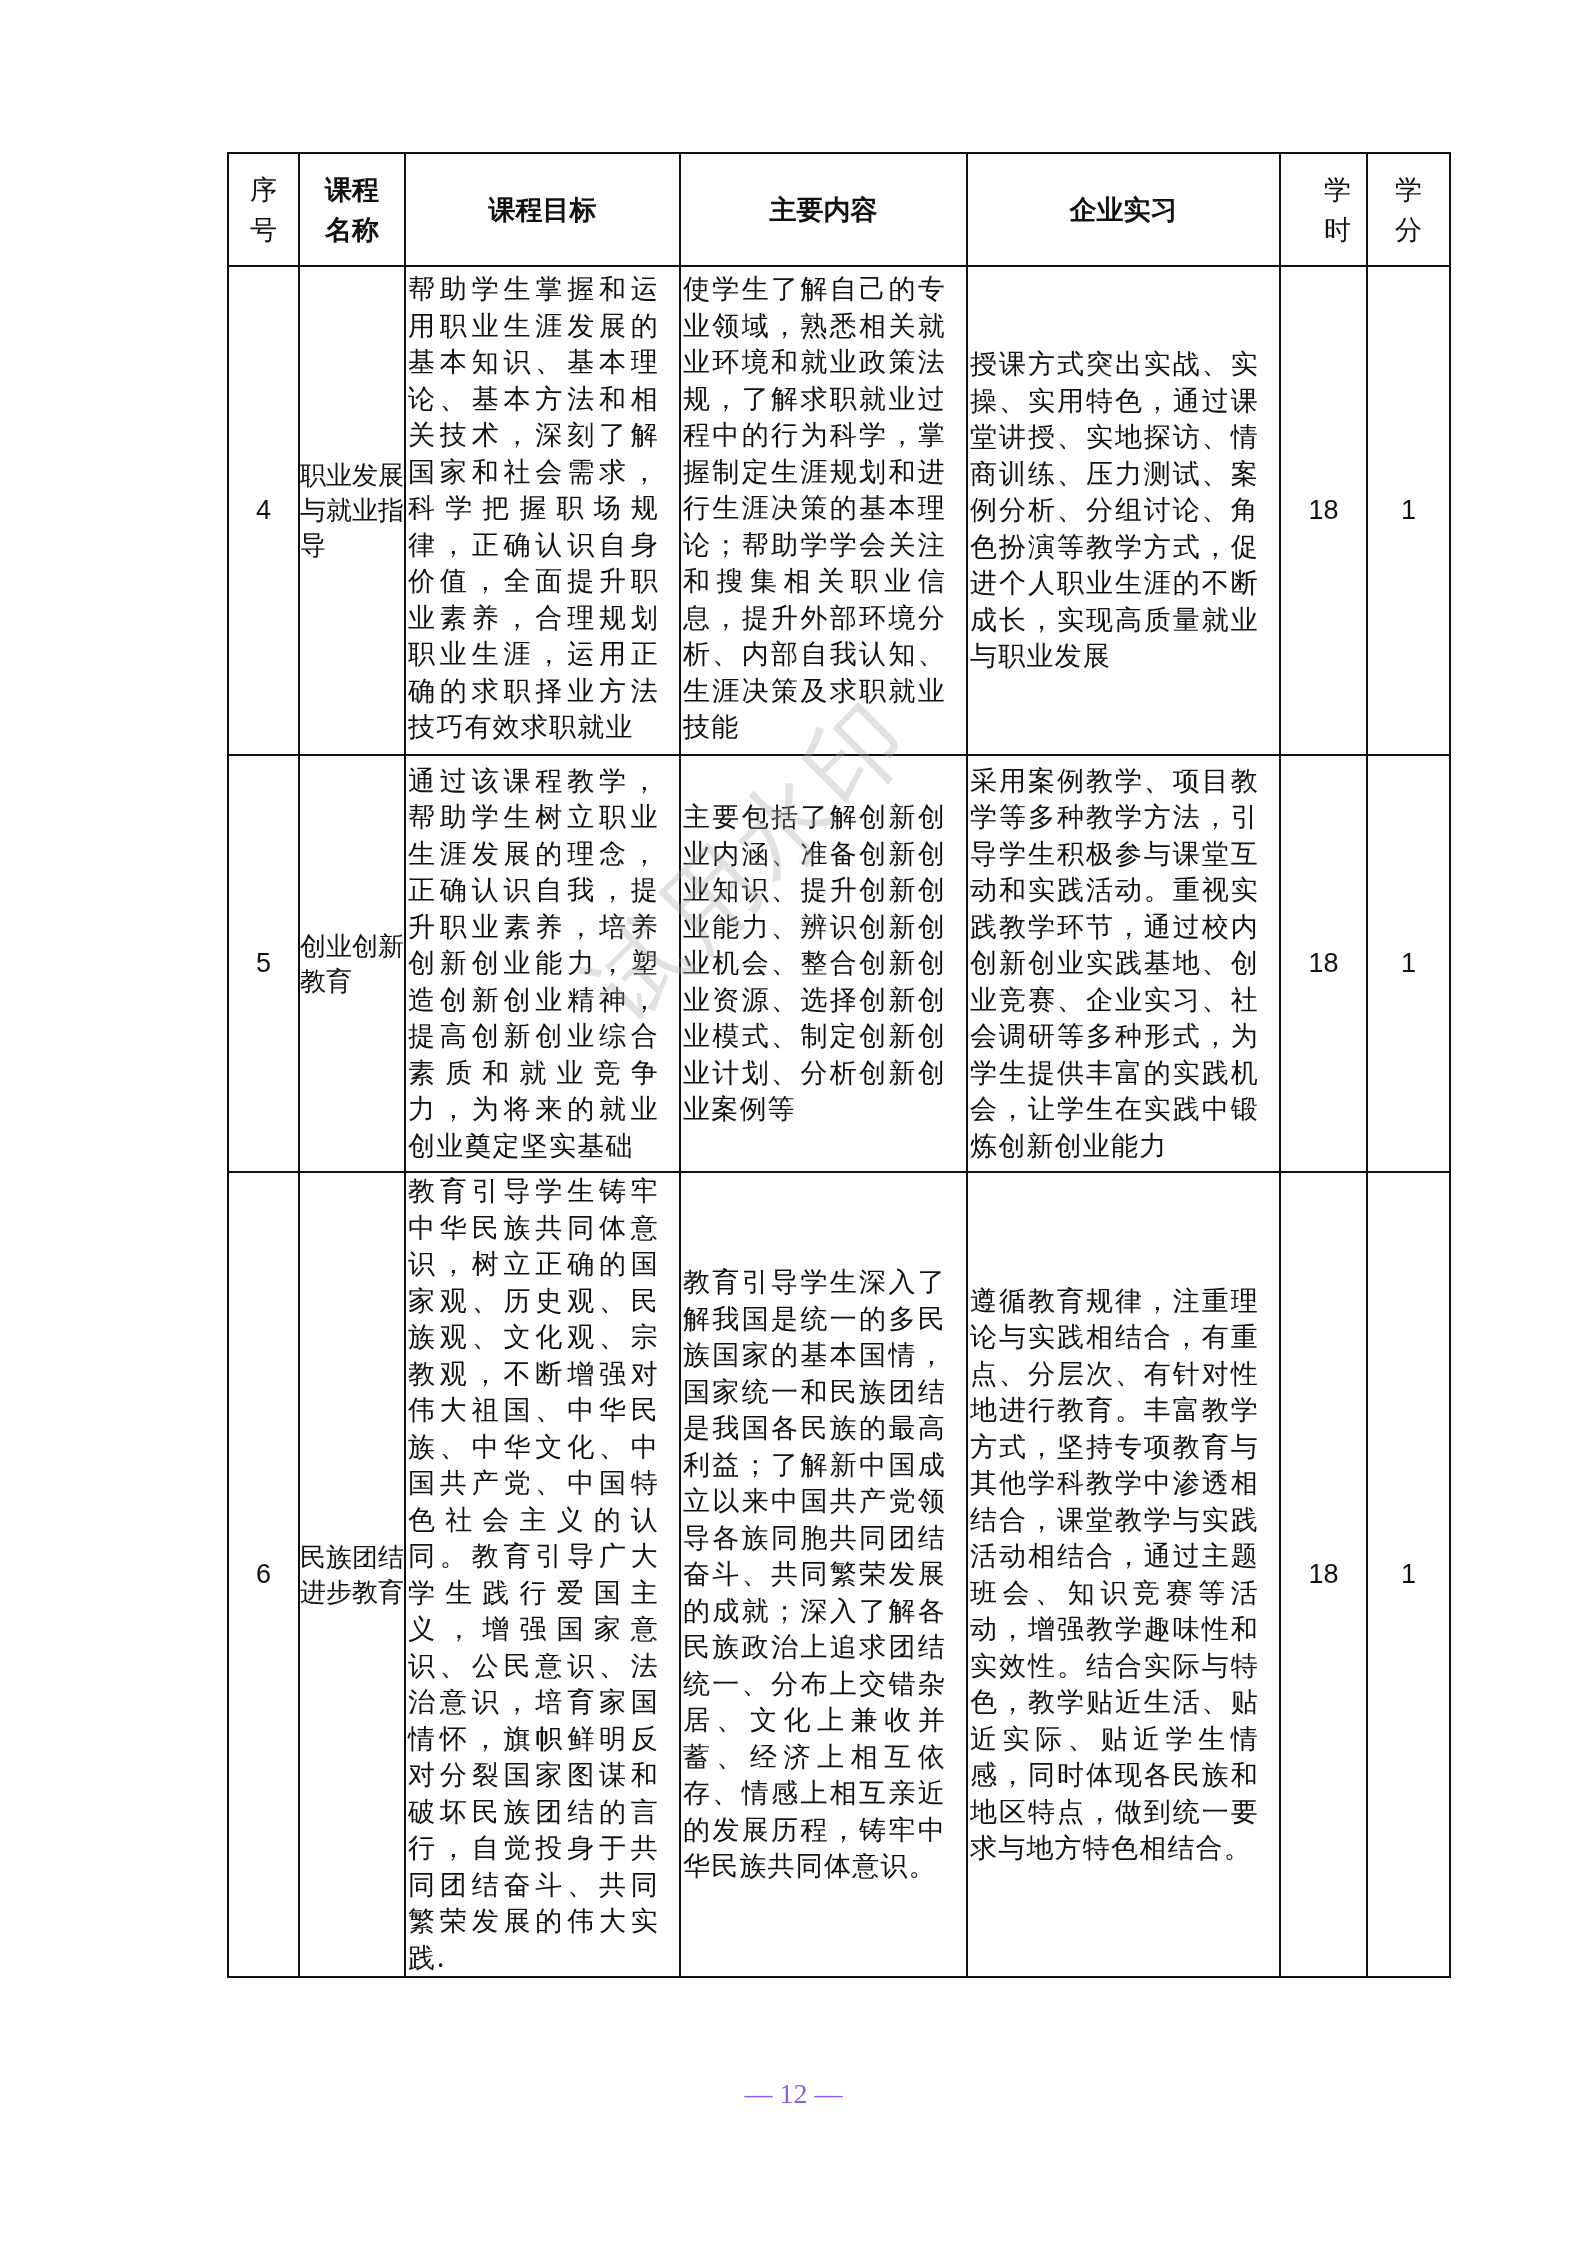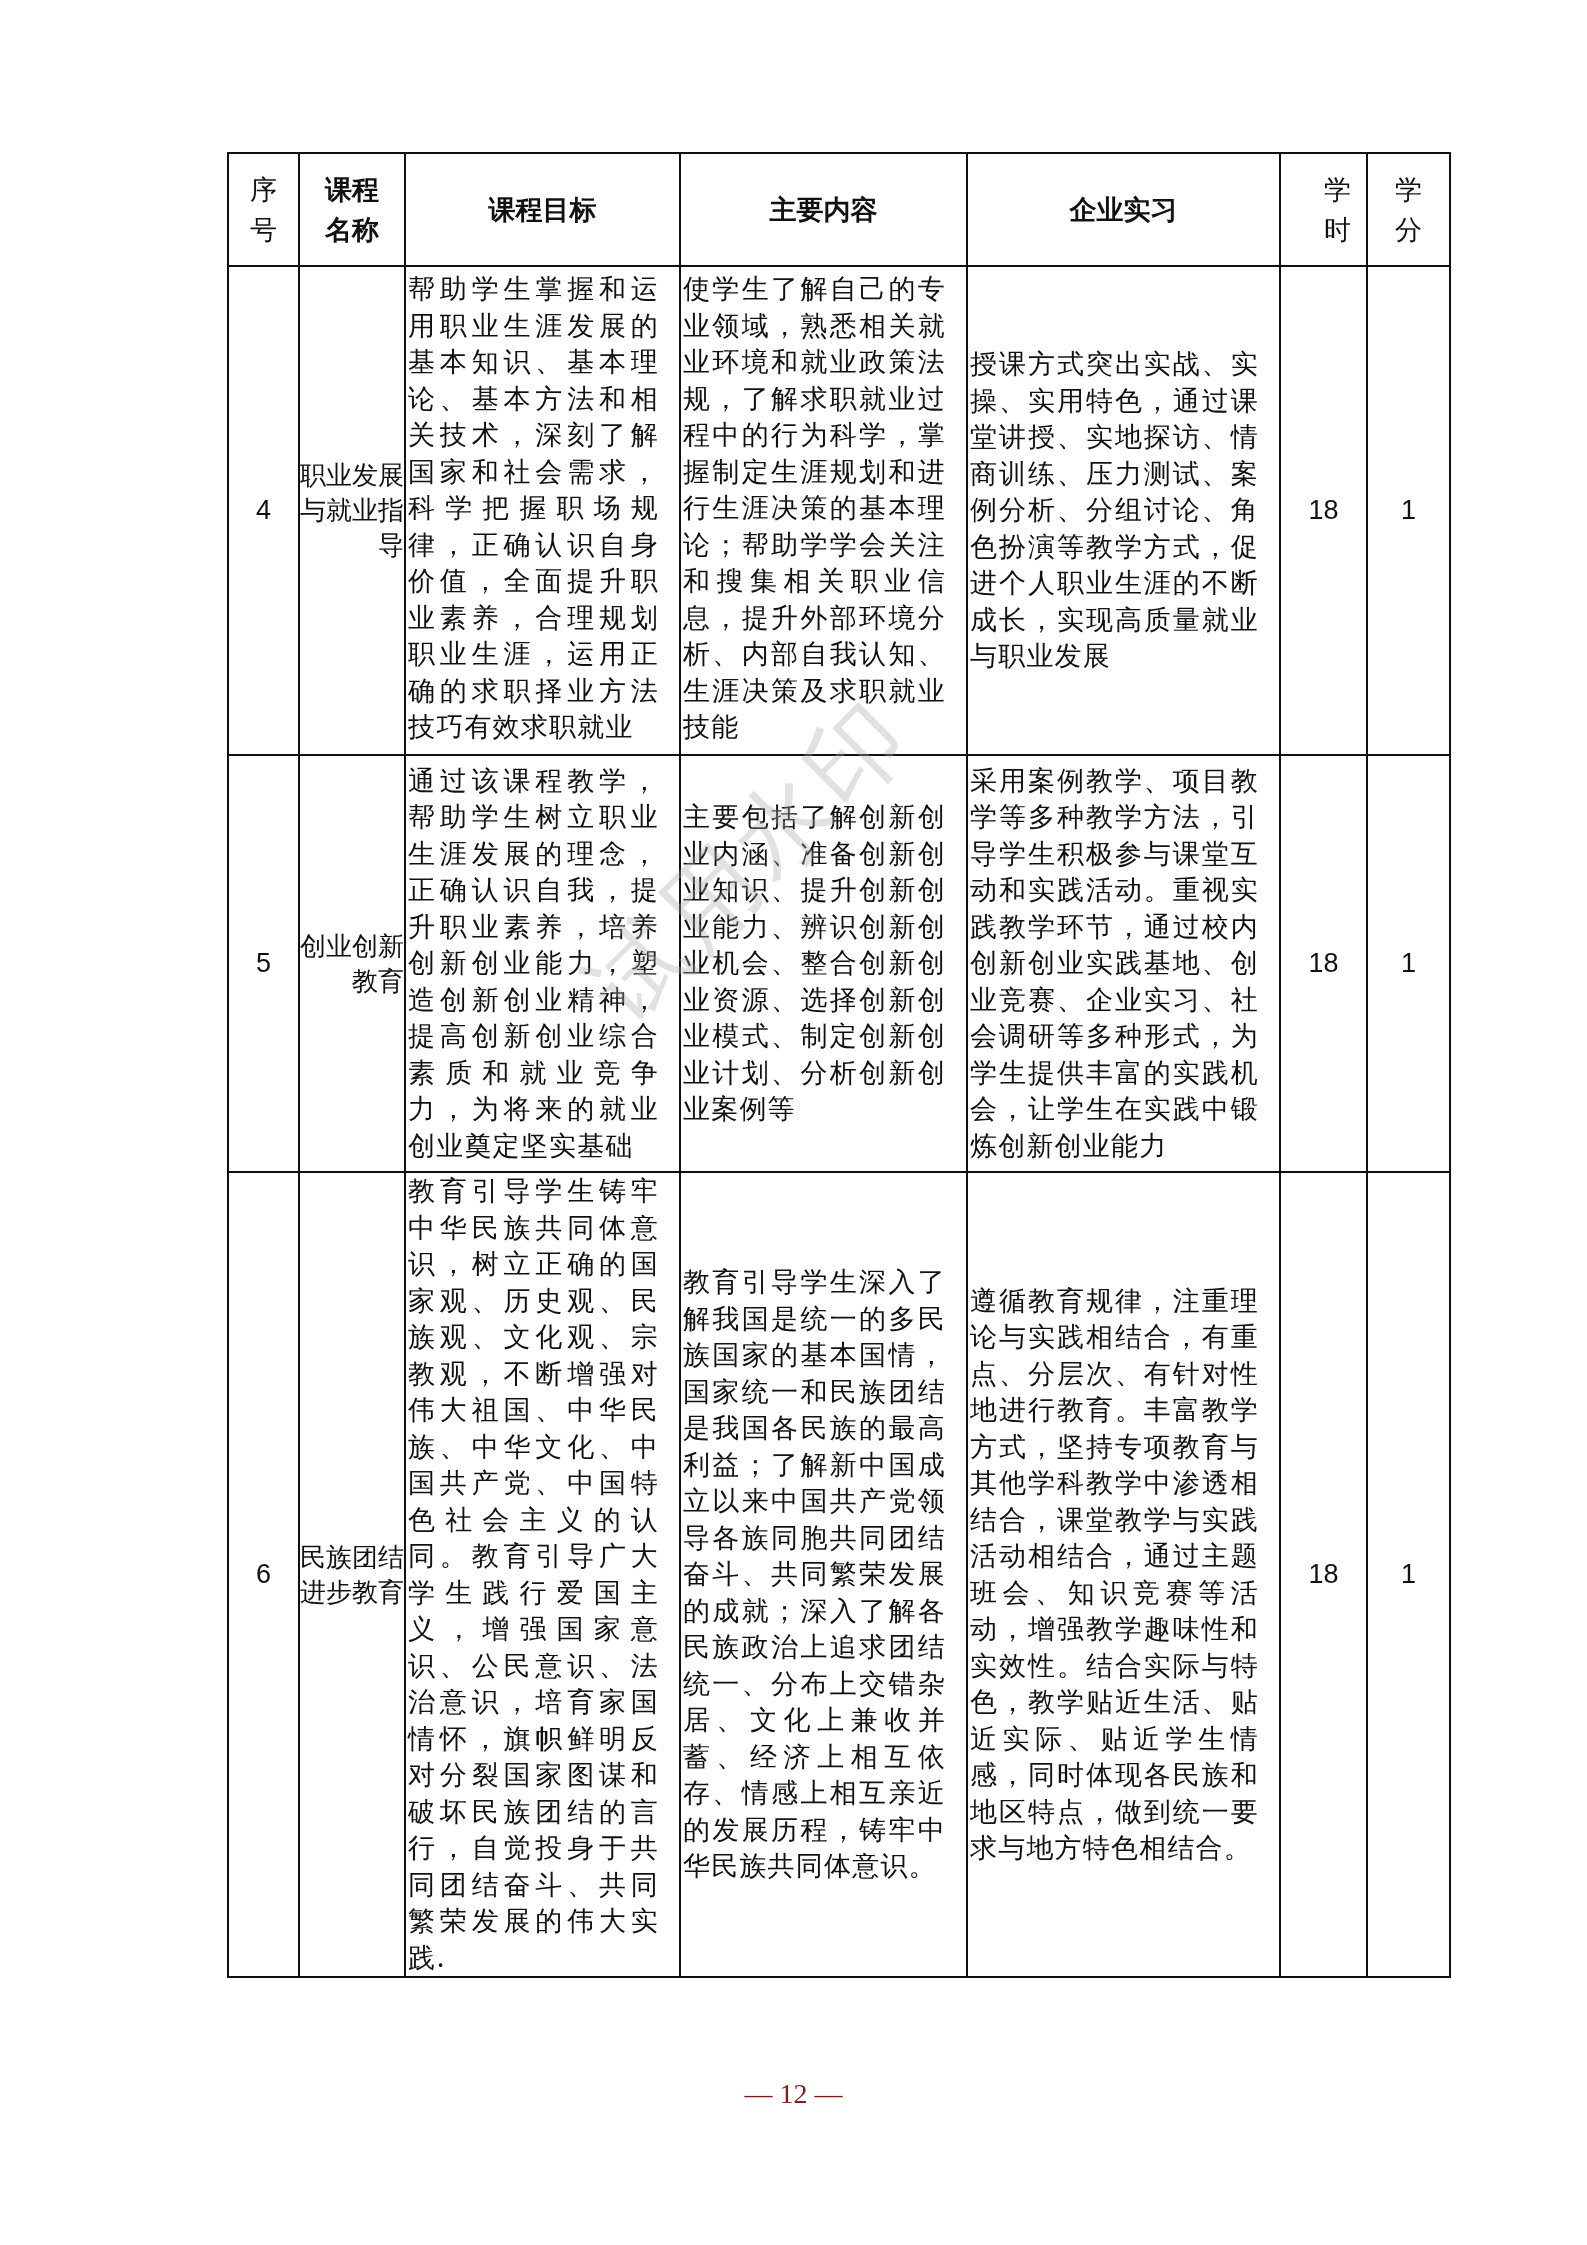--- a/index.html
+++ b/index.html
@@ -26,32 +26,32 @@
   .cell-text {
     font-size: 27px;
     line-height: 36.5px;
     text-align: justify;
     text-justify: inter-character;
     padding: 0 20px 0 2px;
     letter-spacing: 1.2px;
     word-break: break-all;
   }
   .num { font-family: "Liberation Sans", "DejaVu Sans", sans-serif; font-size: 27px; text-align: center; }
-  .name-cell { font-family: "DejaVu Sans", "Liberation Sans", sans-serif; font-size: 26px; line-height: 35px; text-align: right; padding: 0 14px; }
+  .name-cell { font-family: "DejaVu Sans", "Liberation Sans", sans-serif; font-size: 26px; line-height: 35px; text-align: left; padding: 0 14px; }
   .watermark {
     position: absolute; left: 560px; top: 960px;
     font-family: "DejaVu Sans", sans-serif;
     font-size: 96px; color: rgba(170,170,170,0.35);
     transform: rotate(-45deg); transform-origin: left top;
     white-space: nowrap; pointer-events: none; letter-spacing: 6px;
   }
   .page-number {
     position: absolute; left: 0; width: 1587px; top: 2078px;
     text-align: center; font-family: "Liberation Serif", "DejaVu Serif", serif;
-    font-size: 28px; color: #7f1d1d;
+    font-size: 28px; color: #8b5cf6;
   }
 </style>
 </head>
 <body>
 
 <div class="page">
 
   <table class="course-table">
     <colgroup>
       <col style="width:71px">

